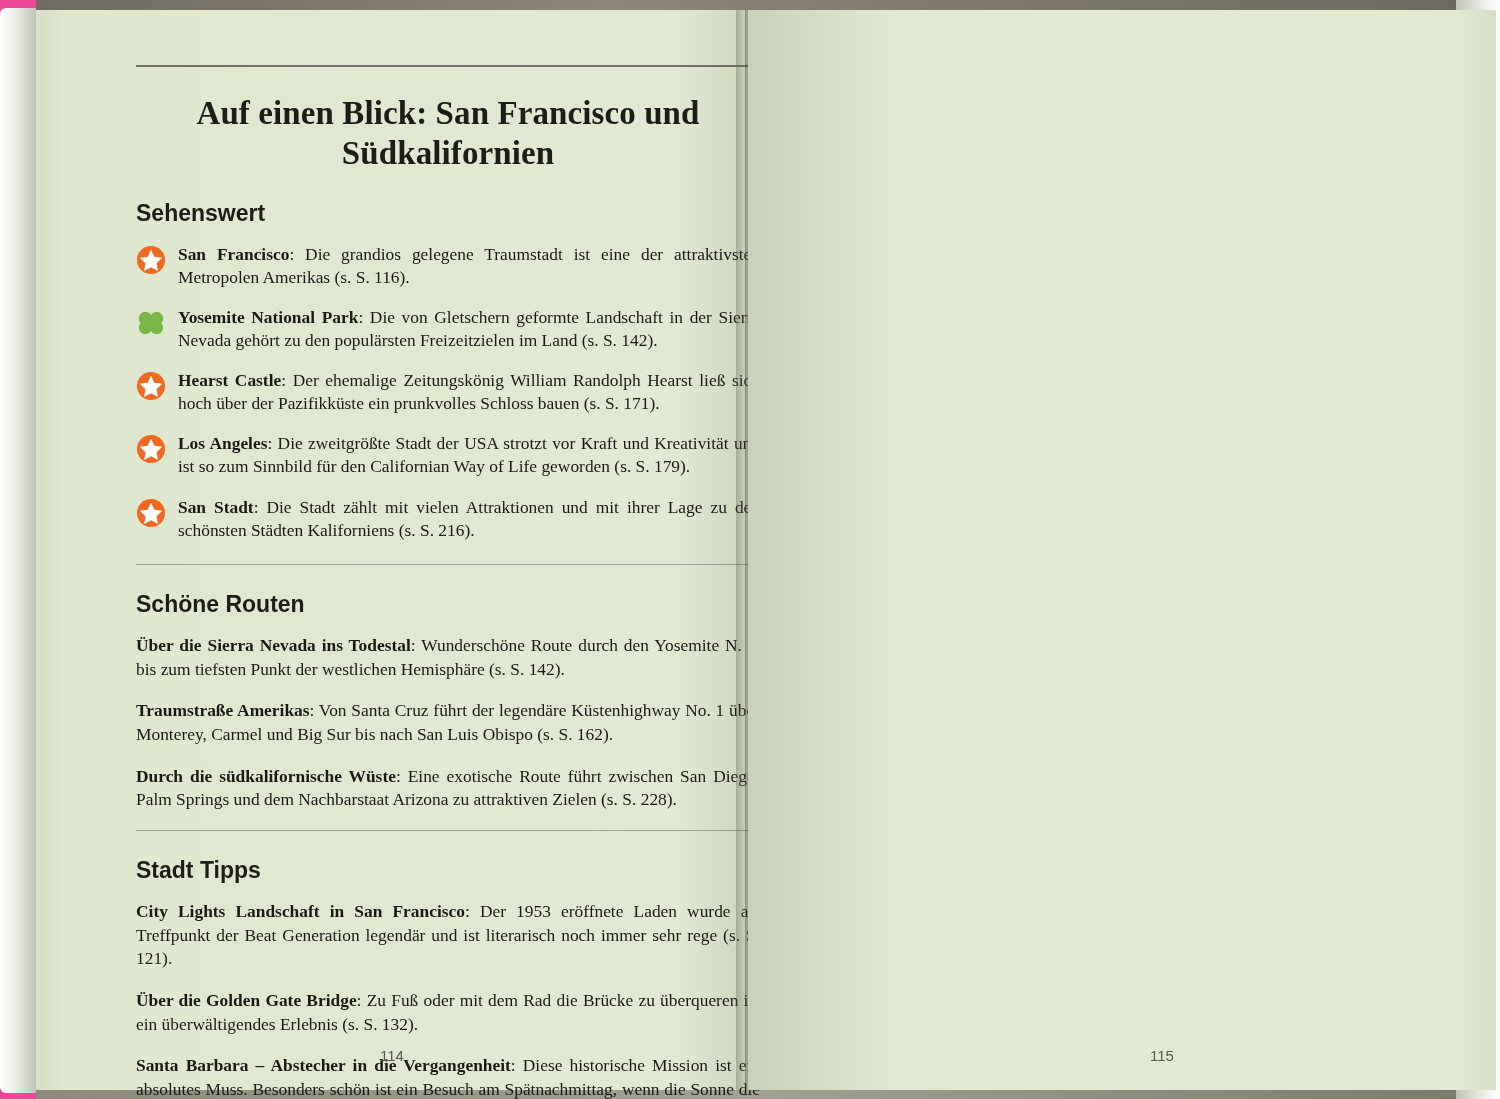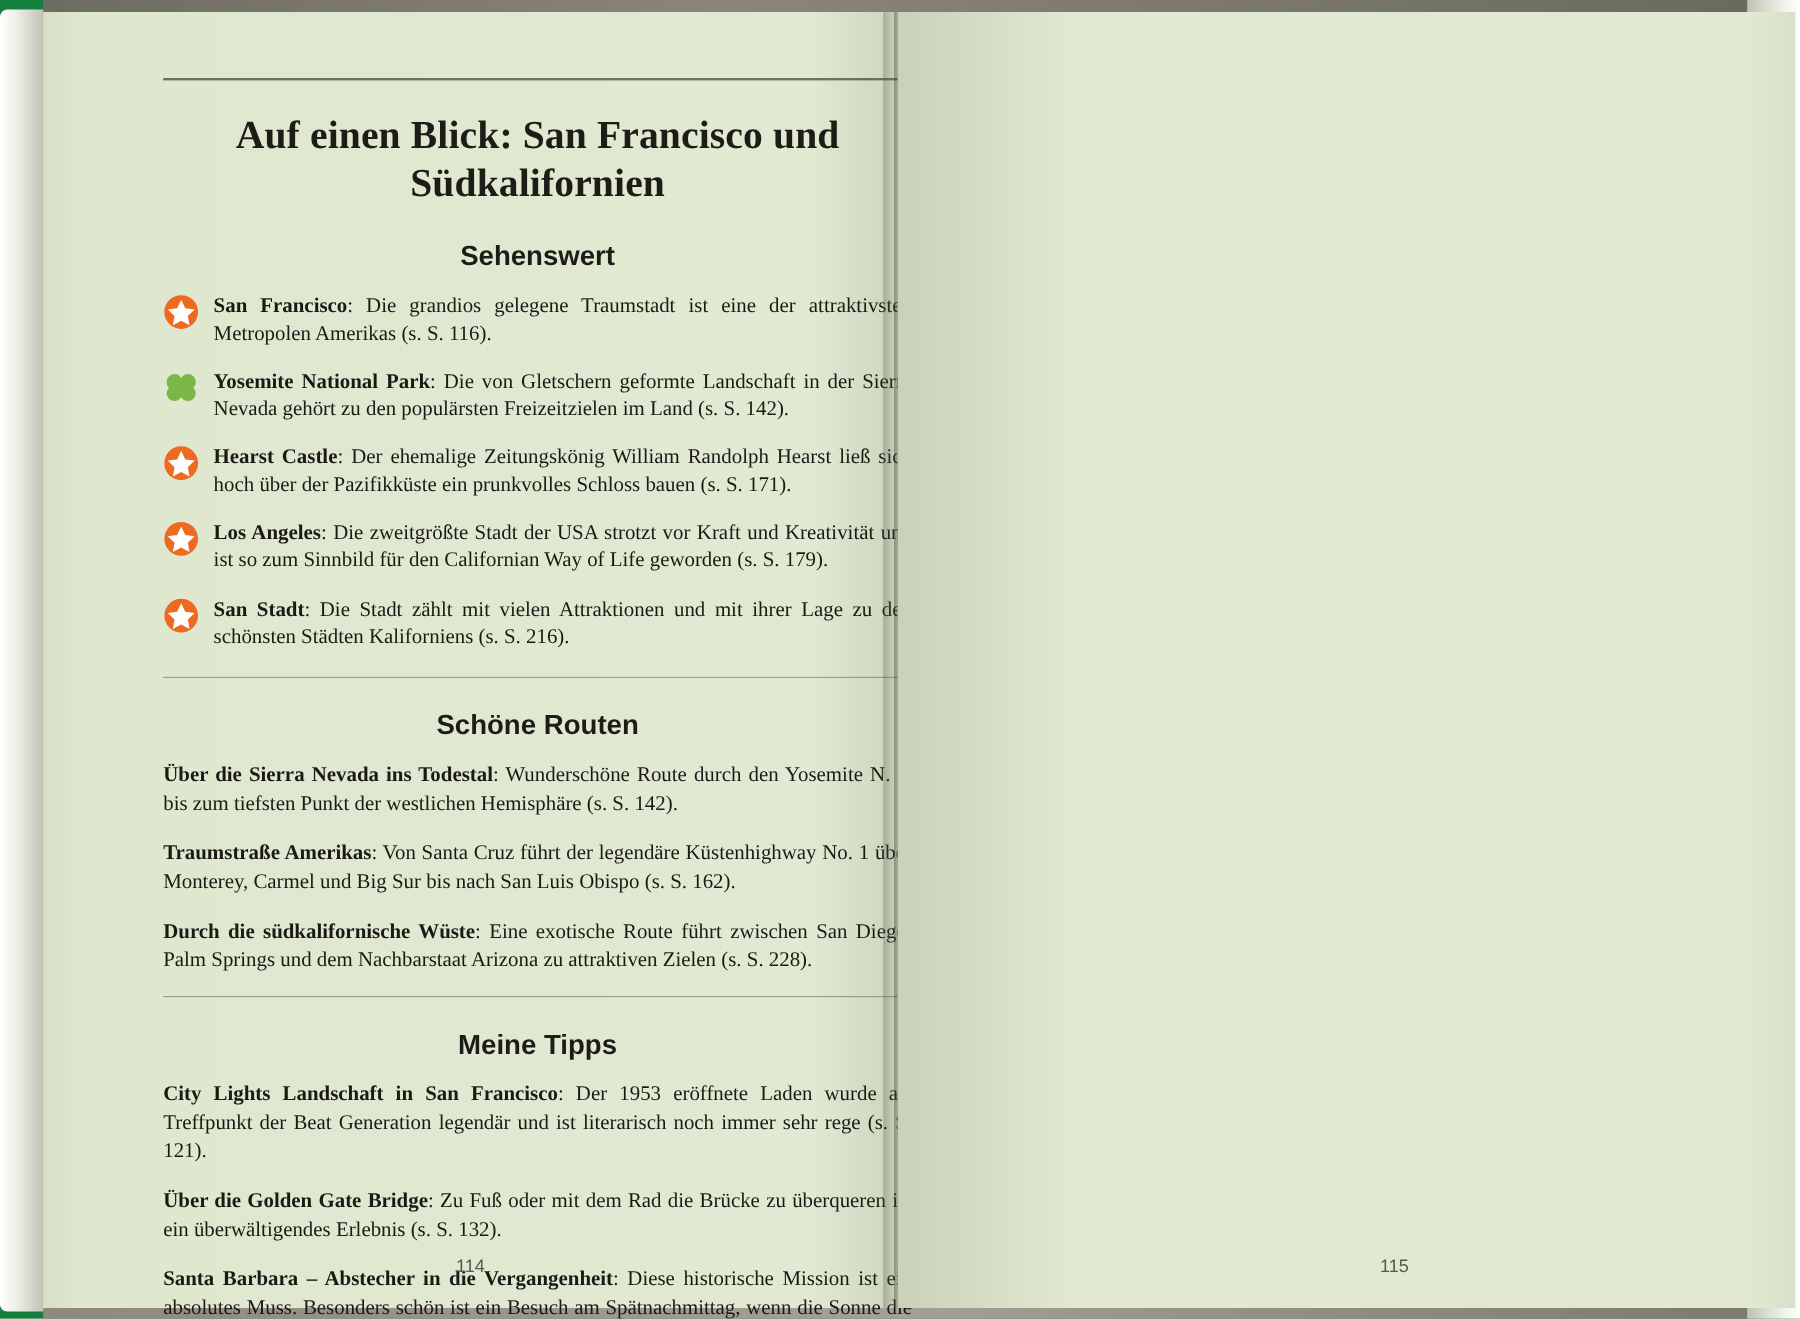--- a/index.html
+++ b/index.html
@@ -4,21 +4,21 @@
 <style>
   html,body{margin:0;padding:0;}
   body{
     width:1500px;height:1099px;
     background:#ffffff;
     font-family:"Liberation Serif", serif;
     overflow:hidden;
   }
   .book{
     position:relative;width:1500px;height:1099px;
-    background:#15803d;
+    background:#ec4899;
   }
   
   .page-edge-left{
     position:absolute;left:0;top:8px;width:40px;height:1085px;
     background:linear-gradient(to right,#ffffff 0%,#e9ebe4 40%,#cfd3c5 70%,#b9bdae 100%);
     border-top-left-radius:6px;border-bottom-left-radius:6px;
   }
   .page-edge-right{
     position:absolute;right:0;top:0;width:46px;height:1099px;
     background:linear-gradient(to left,#ffffff 0%,#eceee7 35%,#d2d6c8 70%,#bcc0b1 100%);
@@ -53,21 +53,21 @@
 
   
   .lp{position:absolute;left:100px;top:55px;width:624px;}
   .rule{height:2px;background:#4a4a42;opacity:.75;}
   .rule.thin{height:1px;opacity:.45;}
   h1.title{
     font-size:33px;line-height:1.22;text-align:center;margin:26px 0 6px;
     font-weight:700;color:#1d1d18;letter-spacing:.1px;
   }
   h2.section{
-    text-align:center;font-family:"Liberation Sans",sans-serif;
+    font-family:"Liberation Sans",sans-serif;
     font-size:23px;font-weight:700;color:#1d1d18;margin:26px 0 16px;
   }
   .bullets{margin:6px 0 0 0;}
   .bullet{display:flex;gap:12px;margin-bottom:17px;align-items:flex-start;}
   .bullet .ico{flex:0 0 30px;margin-top:2px;}
   .bullet p{margin:0;font-size:17.4px;line-height:1.33;color:#1a1a15;text-align:justify;}
   .bullet b{font-weight:700;}
   .star{display:block;width:30px;height:30px;}
   .clover{display:block;width:30px;height:30px;}
   .para{font-size:17.4px;line-height:1.36;color:#1a1a15;margin:0 0 18px 0;text-align:justify;}
@@ -153,21 +153,21 @@
       <div class="rule thin" style="margin-top:22px;"></div>
       <h2 class="section">Schöne Routen</h2>
 
       <div class="routes">
         <p class="para"><b>Über die Sierra Nevada ins Todestal</b><span>: Wunderschöne Route durch den Yosemite N. P. bis zum tiefsten Punkt der westlichen Hemisphäre (s. S. 142).</span></p>
         <p class="para"><b>Traumstraße Amerikas</b><span>: Von Santa Cruz führt der legendäre Küstenhighway No. 1 über Monterey, Carmel und Big Sur bis nach San Luis Obispo (s. S. 162).</span></p>
         <p class="para"><b>Durch die südkalifornische Wüste</b><span>: Eine exotische Route führt zwischen San Diego, Palm Springs und dem Nachbarstaat Arizona zu attraktiven Zielen (s. S. 228).</span></p>
       </div>
 
       <div class="rule thin" style="margin-top:18px;"></div>
-      <h2 class="section">Meine Tipps</h2>
+      <h2 class="section">Stadt Tipps</h2>
 
       <div class="tipps-list">
         <p class="para"><b>City Lights Landschaft in San Francisco</b><span>: Der 1953 eröffnete Laden wurde als Treffpunkt der Beat Generation legendär und ist literarisch noch immer sehr rege (s. S. 121).</span></p>
         <p class="para"><b>Über die Golden Gate Bridge</b><span>: Zu Fuß oder mit dem Rad die Brücke zu überqueren ist ein überwältigendes Erlebnis (s. S. 132).</span></p>
         <p class="para"><b>Santa Barbara – Abstecher in die Vergangenheit</b><span>: Diese historische Mission ist ein absolutes Muss. Besonders schön ist ein Besuch am Spätnachmittag, wenn die Sonne die Anlage in ein warmes Licht taucht (s. S. 174).</span></p>
       </div>
     </div>
     <div class="pagenum">114</div>
   </div>
 

